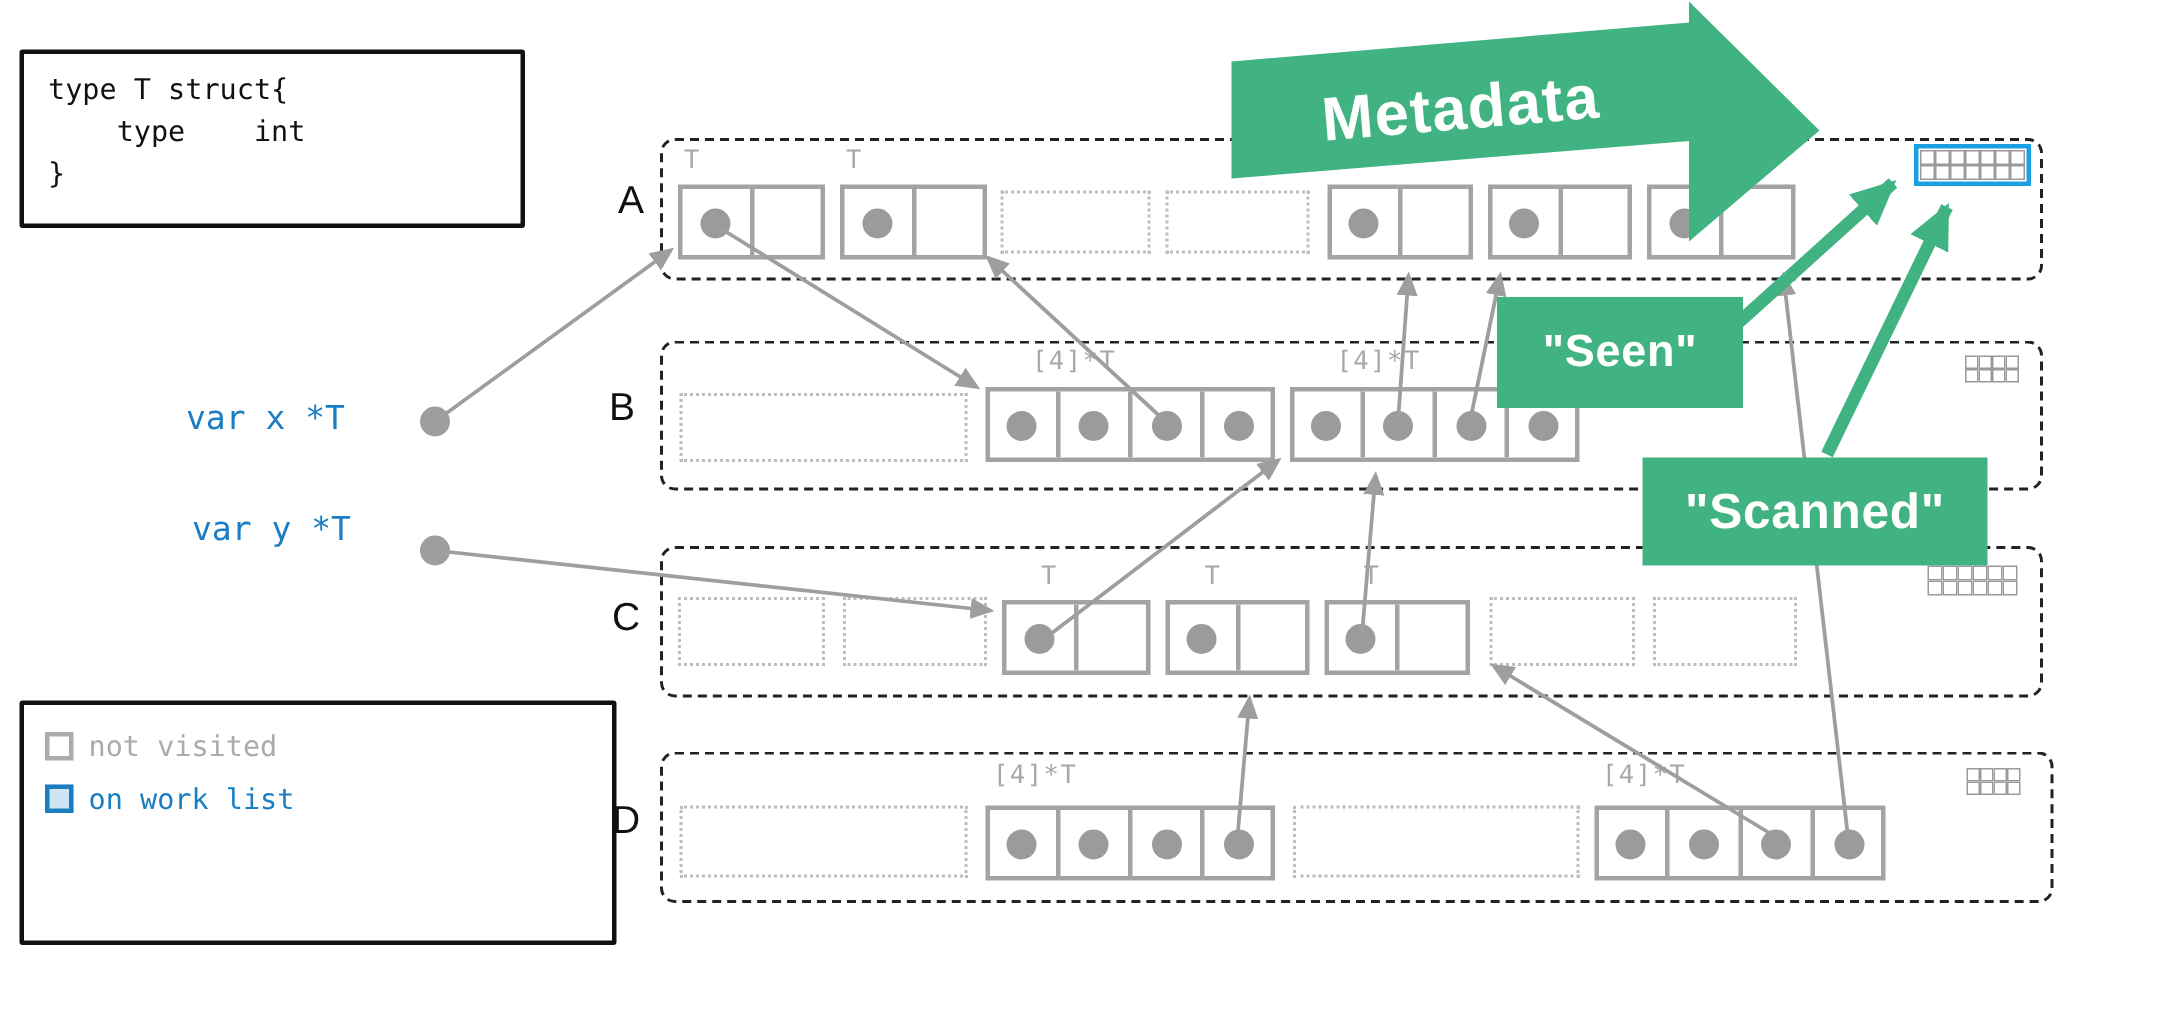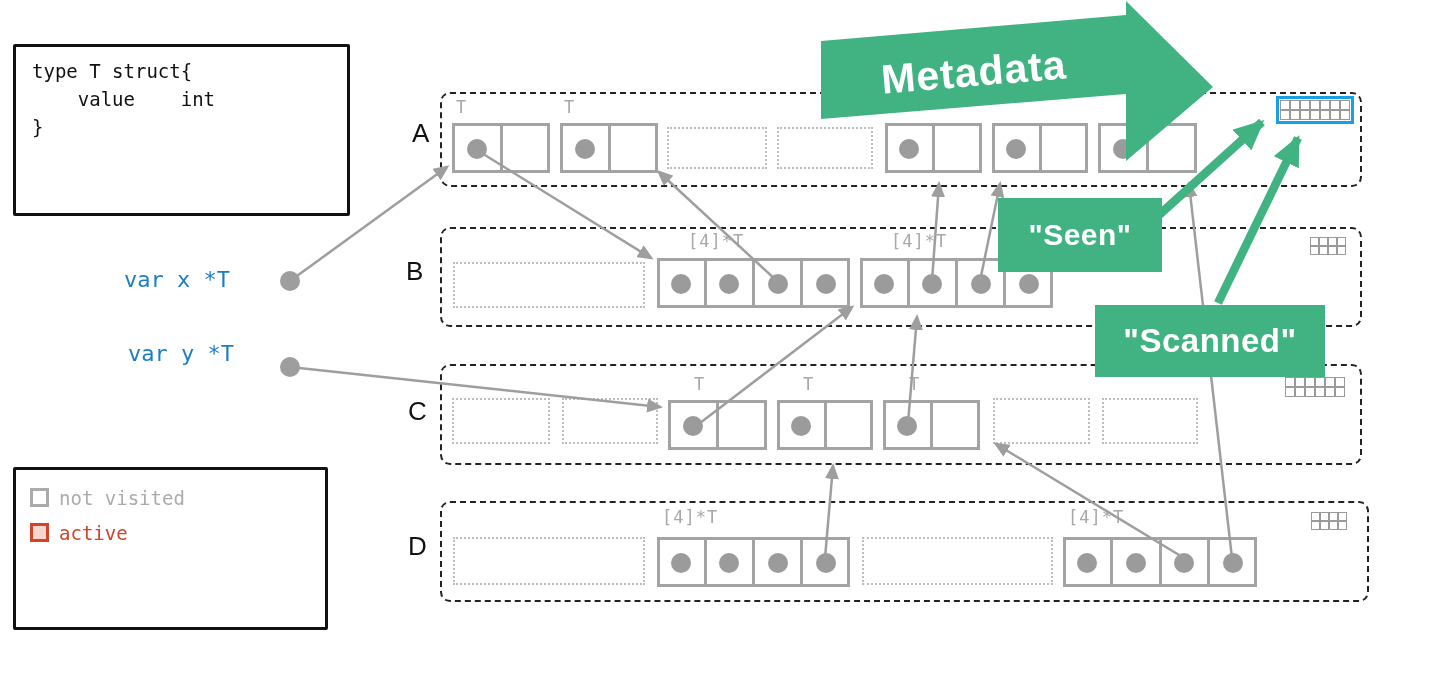--- a/index.html
+++ b/index.html
@@ -2,24 +2,24 @@
 <html><head>
 <meta charset="utf-8">
 <style>
   html,body{margin:0;padding:0;background:#ffffff;}
   .canvas{position:relative;width:1440px;height:675px;background:#ffffff;overflow:hidden;
           font-family:"Liberation Sans",sans-serif;}
   .abs{position:absolute;}
 
   
   .framed{border:3px solid #111;background:#fff;border-radius:2px;}
-  .code-box{left:13px;top:33px;width:337px;height:172px;padding:10px 0 0 16px;box-sizing:border-box;margin-top:11px;}
+  .code-box{left:13px;top:33px;width:337px;height:119px;padding:10px 0 0 16px;box-sizing:border-box;}
   .code-line{font-family:"DejaVu Sans Mono","Liberation Mono",monospace;font-size:19px;line-height:28px;
              color:#111;white-space:pre;}
-  .legend-box{left:13px;top:467px;width:315px;height:163px;padding:10px 0 0 14px;box-sizing:border-box;}
+  .legend-box{left:13px;top:467px;width:398px;height:163px;padding:10px 0 0 14px;box-sizing:border-box;}
   .legend-item{display:flex;align-items:center;height:35px;
                font-family:"DejaVu Sans Mono","Liberation Mono",monospace;font-size:19px;}
   .legend-swatch{width:13px;height:13px;border:3px solid;margin-right:10px;flex:0 0 auto;}
 
   
   .stack-var{font-family:"DejaVu Sans Mono","Liberation Mono",monospace;font-size:22px;color:#1b7ec2;}
 
   
   .heap-row{border:2px dashed #222;border-radius:10px;background:transparent;}
   .row-label{font-size:26px;color:#111;}
@@ -45,32 +45,32 @@
   .z10{z-index:10;} .z20{z-index:20;} .z30{z-index:30;} .z50{z-index:50;} .z60{z-index:60;}
   svg.layer{position:absolute;left:0;top:0;pointer-events:none;}
 </style>
 </head>
 <body>
 
 <div class="canvas" id="canvas">
 
   <div class="abs framed code-box z20" id="code-box">
       <div class="code-line">type T struct{</div>
-      <div class="code-line">    value    int</div>
+      <div class="code-line">    type    int</div>
       <div class="code-line">}</div>
     </div>
 
   <div class="abs framed legend-box z20" id="legend-box">
       <div class="legend-item">
         <div class="legend-swatch" style="border-color: rgb(171, 171, 171); background: rgb(255, 255, 255);"></div>
         <div style="color: rgb(171, 171, 171);">not visited</div>
       </div>
       <div class="legend-item">
-        <div class="legend-swatch" style="border-color: rgb(208, 68, 42); background: rgb(246, 214, 205);"></div>
-        <div style="color: rgb(208, 68, 42);">active</div>
+        <div class="legend-swatch" style="border-color: rgb(27, 126, 194); background: rgb(207, 228, 244);"></div>
+        <div style="color: rgb(27, 126, 194);">on work list</div>
       </div>
     </div>
 
   <div class="abs stack-var z20" style="left:124px;top:267px">var x *T</div>
   <div class="abs stack-var z20" style="left:128px;top:341px">var y *T</div>
 
   <div id="heap-layer">
       <div class="abs heap-row z10" style="left: 440px; top: 92px; width: 918px; height: 91px;"></div>
       <div class="abs row-label z20" style="left: 412px; top: 118px;">A</div>
       <div class="abs z20 slot-obj" style="left: 452px; top: 123px; width: 98px; height: 50px;"></div>

